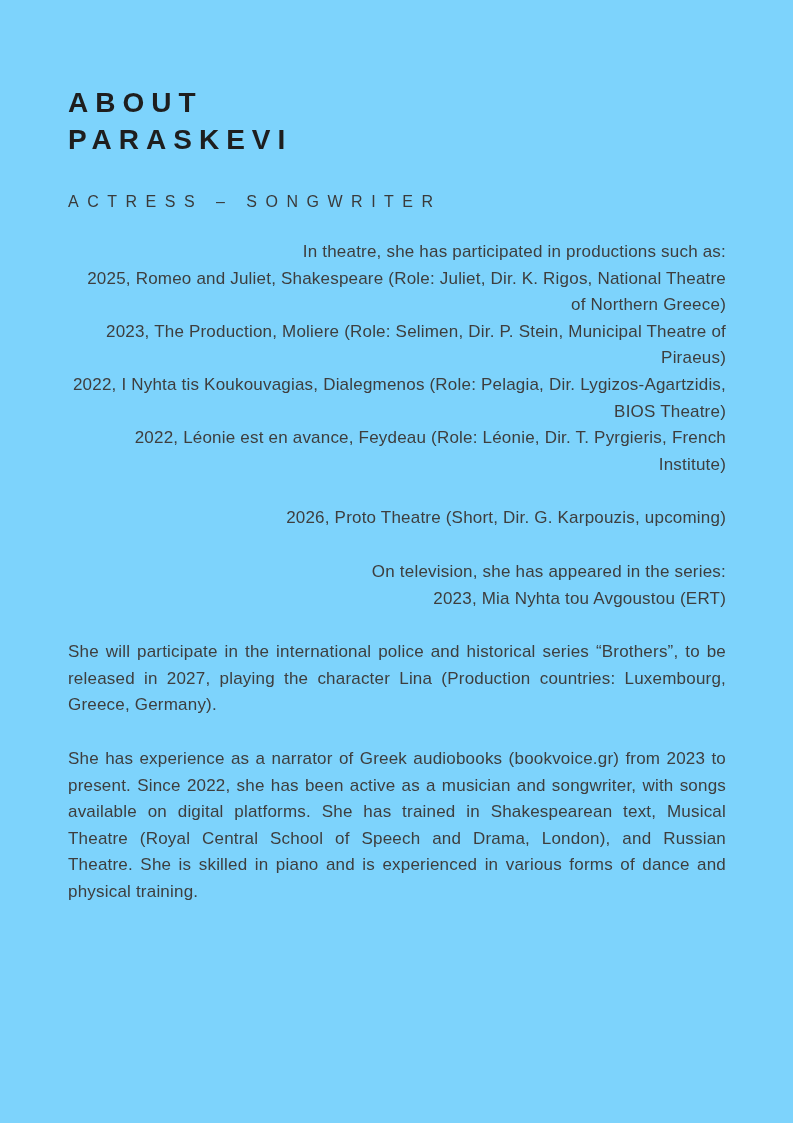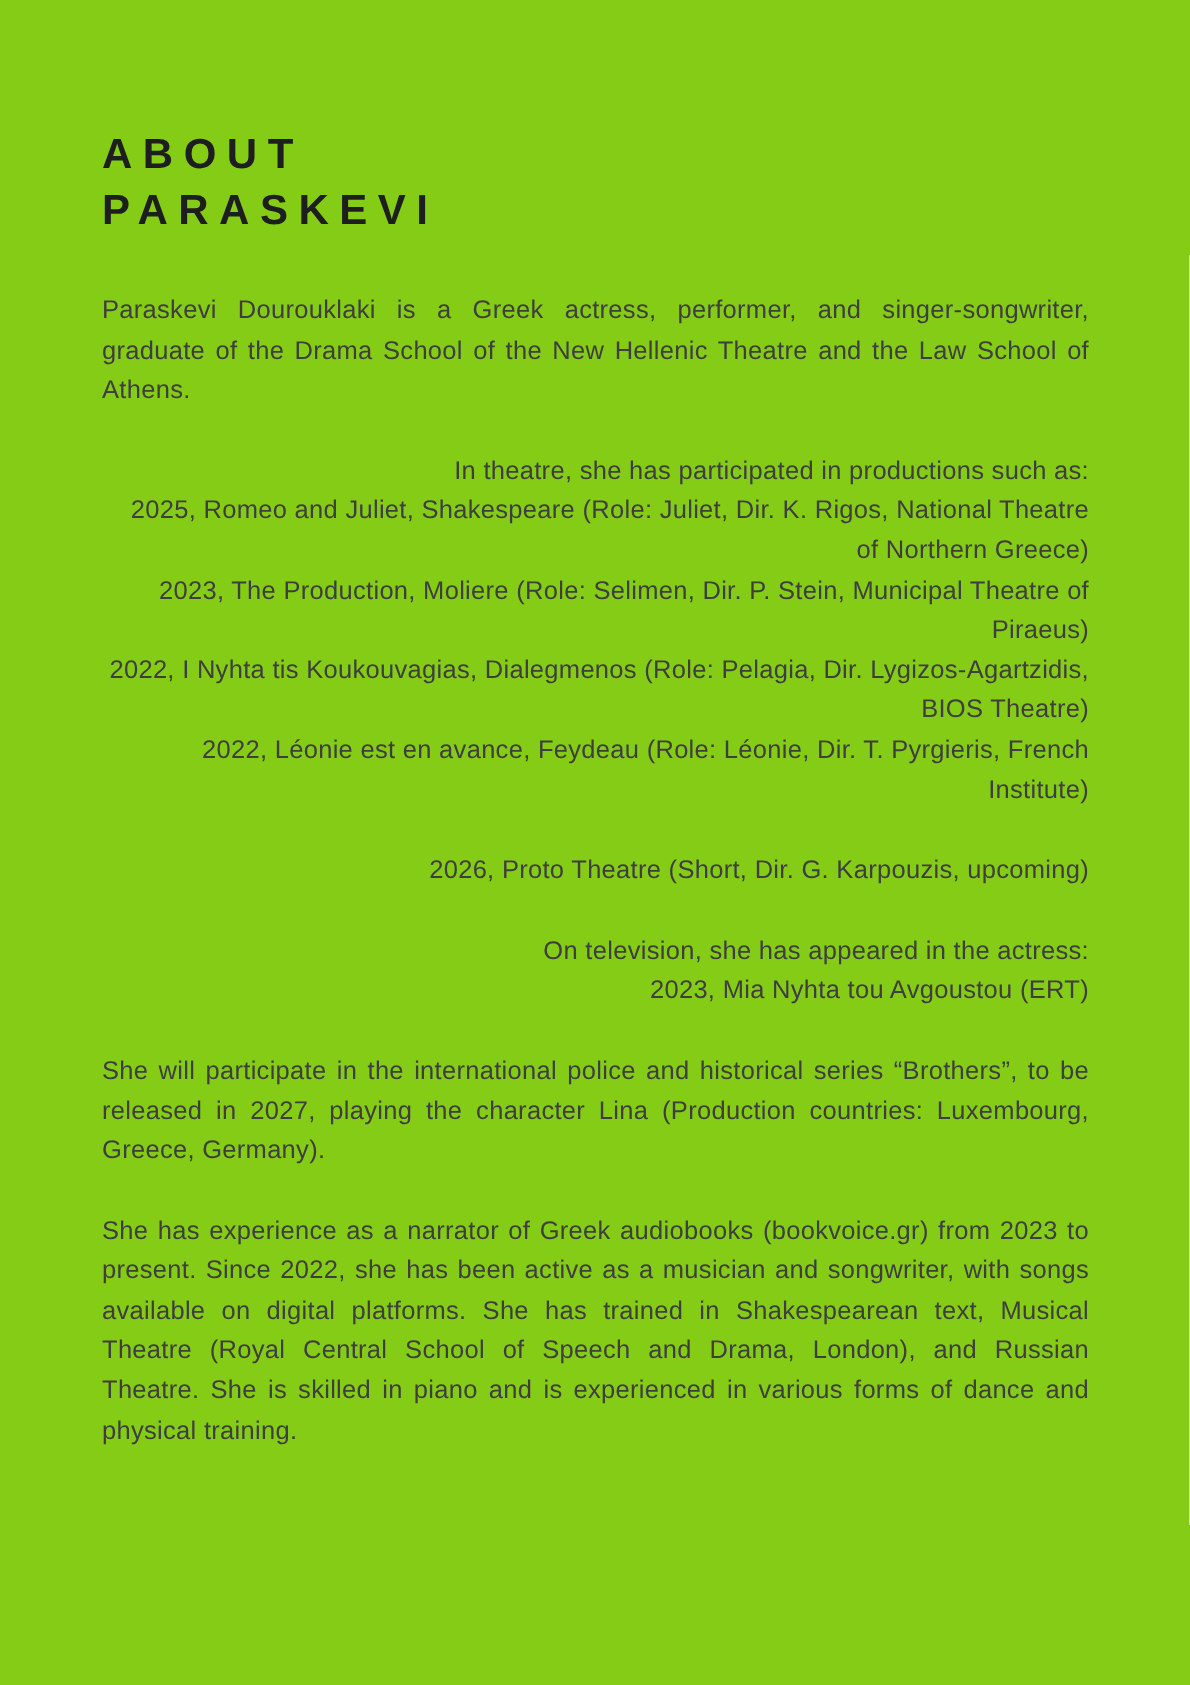--- a/index.html
+++ b/index.html
@@ -4,21 +4,21 @@
 <style>
   html, body {
     margin: 0;
     padding: 0;
     background: #ffffff;
   }
   .page {
     position: relative;
     width: 793px;
     height: 1123px;
-    background: #84cc16;
+    background: #7dd3fc;
     box-sizing: border-box;
     padding: 84px 68px 2px 68px;
     font-family: "Liberation Sans", sans-serif;
     color: #3e3e3e;
     overflow: hidden;
   }
   .doc-title {
     margin: 0;
     font-size: 28px;
     line-height: 37px;
@@ -61,39 +61,39 @@
 </style>
 </head>
 <body>
 
 <div class="page">
   <h1 class="doc-title">
     <span class="title-line">ABOUT</span>
     <span class="title-line">PARASKEVI</span>
   </h1>
 
+  <div class="doc-subtitle">ACTRESS – SONGWRITER</div>
 
   <div class="content">
 
-    <p class="block first justified">Paraskevi Dourouklaki is a Greek actress, performer, and singer-songwriter, graduate of the Drama School of the New Hellenic Theatre and the Law School of Athens.</p>
 
     <div class="block">
       <div class="line">In theatre, she has participated in productions such as:</div>
       <div class="line">2025, Romeo and Juliet, Shakespeare (Role: Juliet, Dir. K. Rigos, National Theatre of Northern Greece)</div>
       <div class="line">2023, The Production, Moliere (Role: Selimen, Dir. P. Stein, Municipal Theatre of Piraeus)</div>
       <div class="line">2022, I Nyhta tis Koukouvagias, Dialegmenos (Role: Pelagia, Dir. Lygizos-Agartzidis, BIOS Theatre)</div>
       <div class="line">2022, Léonie est en avance, Feydeau (Role: Léonie, Dir. T. Pyrgieris, French Institute)</div>
     </div>
 
     <div class="block">
       <div class="line">2026, Proto Theatre (Short, Dir. G. Karpouzis, upcoming)</div>
     </div>
 
     <div class="block">
-      <div class="line">On television, she has appeared in the actress:</div>
+      <div class="line">On television, she has appeared in the series:</div>
       <div class="line">2023, Mia Nyhta tou Avgoustou (ERT)</div>
     </div>
 
     <p class="block justified">She will participate in the international police and historical series “Brothers”, to be released in 2027, playing the character Lina (Production countries: Luxembourg, Greece, Germany).</p>
 
     <p class="block justified">She has experience as a narrator of Greek audiobooks (bookvoice.gr) from 2023 to present. Since 2022, she has been active as a musician and songwriter, with songs available on digital platforms. She has trained in Shakespearean text, Musical Theatre (Royal Central School of Speech and Drama, London), and Russian Theatre. She is skilled in piano and is experienced in various forms of dance and physical training.</p>
 
   </div>
 </div>
 

